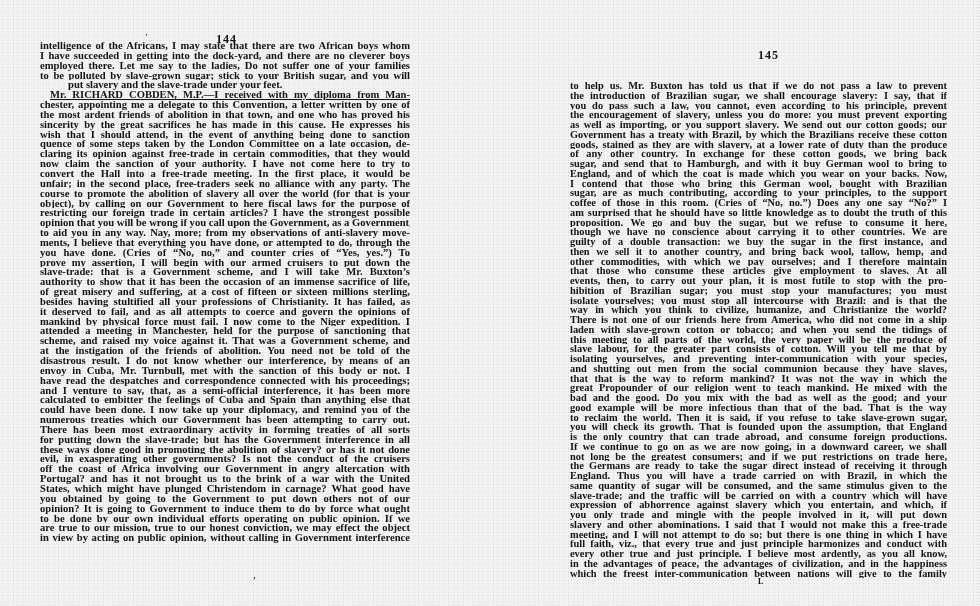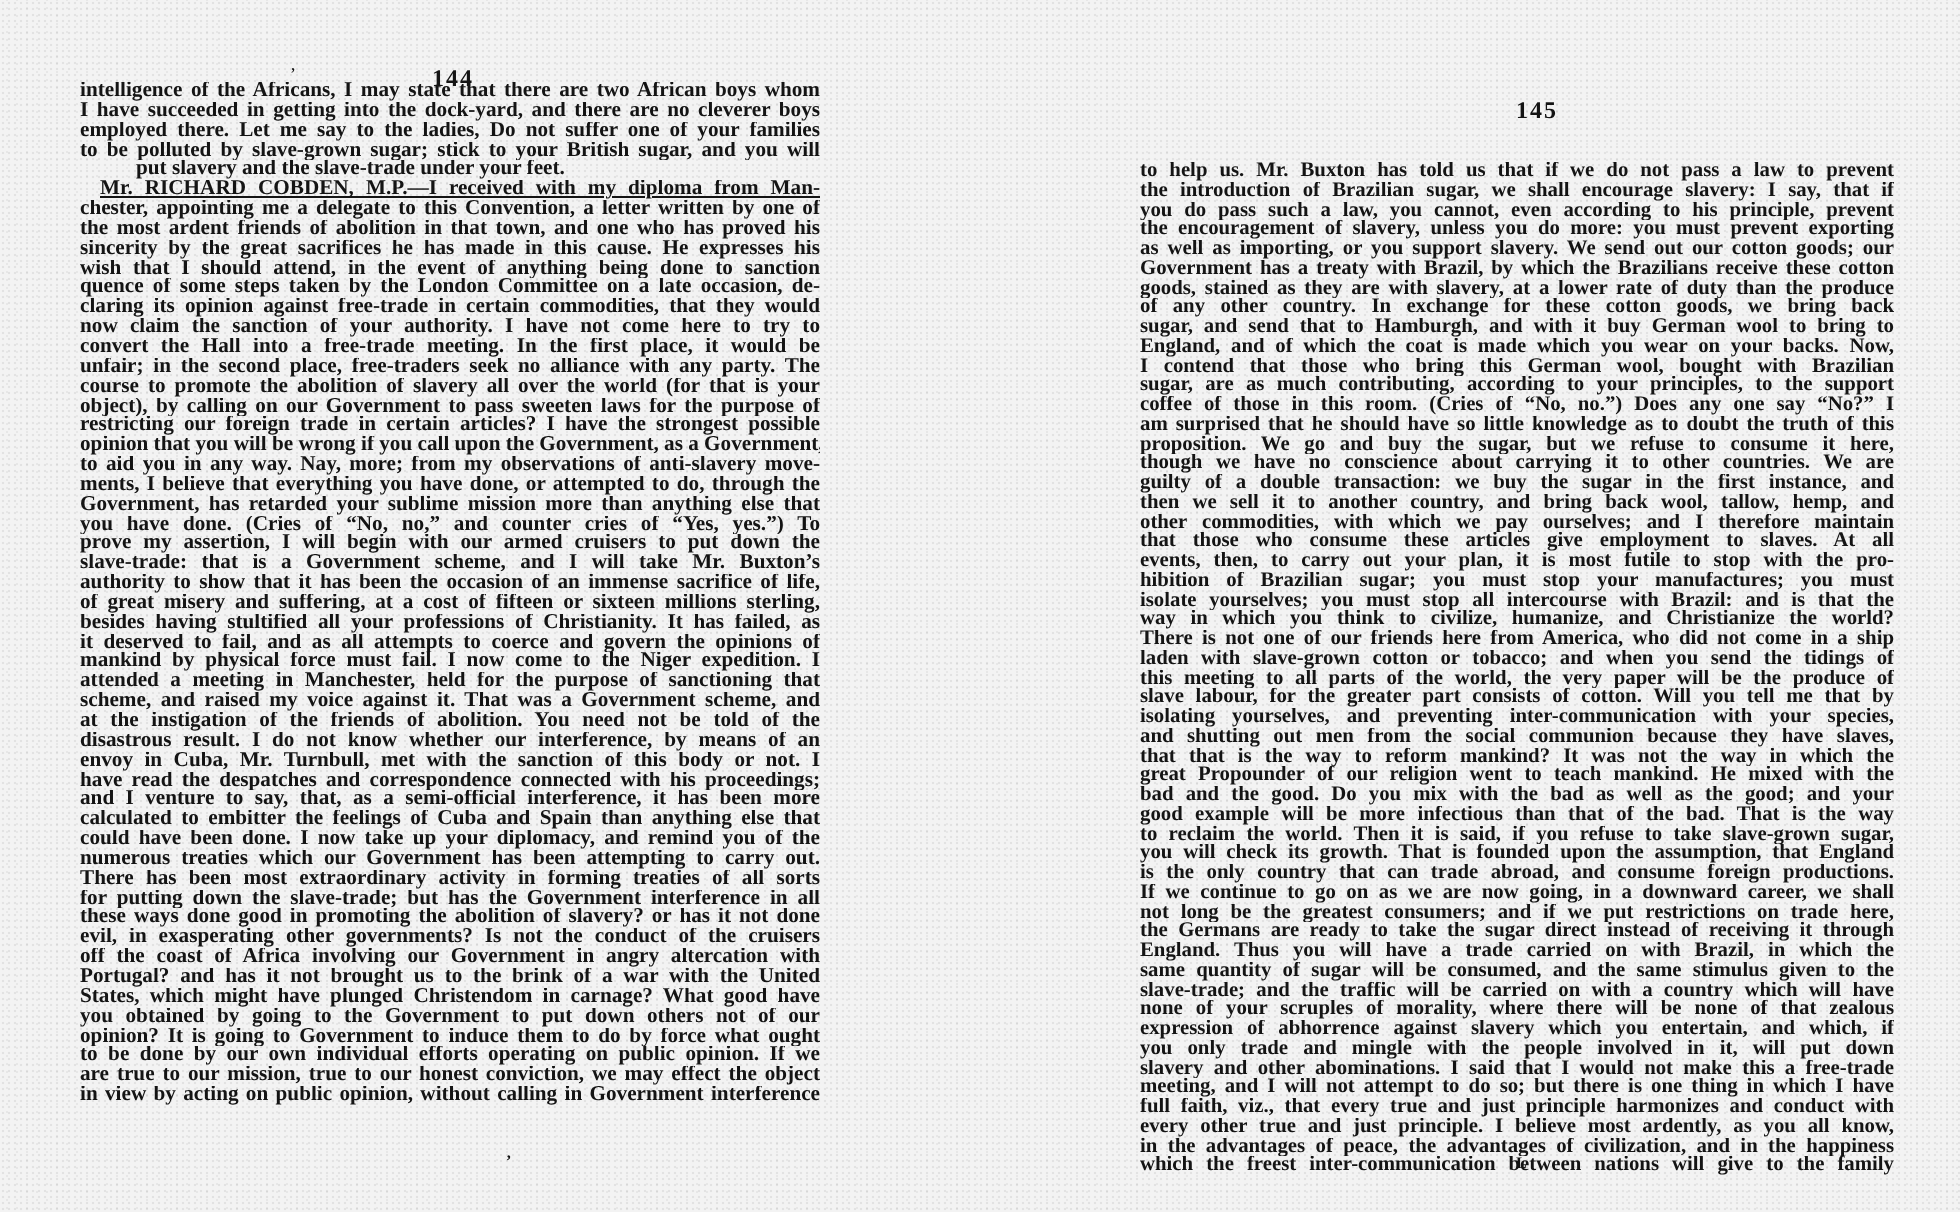--- a/index.html
+++ b/index.html
@@ -68,26 +68,25 @@
       <span class="line">chester, appointing me a delegate to this Convention, a letter written by one of</span>
       <span class="line">the most ardent friends of abolition in that town, and one who has proved his</span>
       <span class="line">sincerity by the great sacrifices he has made in this cause.  He expresses his</span>
       <span class="line">wish that I should attend, in the event of anything being done to sanction</span>
       <span class="line">quence of some steps taken by the London Committee on a late occasion, de-</span>
       <span class="line">claring its opinion against free-trade in certain commodities, that they would</span>
       <span class="line">now claim the sanction of your authority.  I have not come here to try to</span>
       <span class="line">convert the Hall into a free-trade meeting.  In the first place, it would be</span>
       <span class="line">unfair; in the second place, free-traders seek no alliance with any party.  The</span>
       <span class="line">course to promote the abolition of slavery all over the world (for that is your</span>
-      <span class="line">object), by calling on our Government to pass sweeten laws for the purpose of</span>
+      <span class="line">object), by calling on our Government to here fiscal laws for the purpose of</span>
       <span class="line">restricting our foreign trade in certain articles?  I have the strongest possible</span>
       <span class="line">opinion that you will be wrong if you call upon the Government, as a Government,</span>
       <span class="line">to aid you in any way.  Nay, more; from my observations of anti-slavery move-</span>
       <span class="line">ments, I believe that everything you have done, or attempted to do, through the</span>
-      <span class="line">Government, has retarded your sublime mission more than anything else that</span>
       <span class="line">you have done.  (Cries of “No, no,” and counter cries of “Yes, yes.”)  To</span>
       <span class="line">prove my assertion, I will begin with our armed cruisers to put down the</span>
       <span class="line">slave-trade: that is a Government scheme, and I will take Mr. Buxton’s</span>
       <span class="line">authority to show that it has been the occasion of an immense sacrifice of life,</span>
       <span class="line">of great misery and suffering, at a cost of fifteen or sixteen millions sterling,</span>
       <span class="line">besides having stultified all your professions of Christianity.  It has failed, as</span>
       <span class="line">it deserved to fail, and as all attempts to coerce and govern the opinions of</span>
       <span class="line">mankind by physical force must fail.  I now come to the Niger expedition.  I</span>
       <span class="line">attended a meeting in Manchester, held for the purpose of sanctioning that</span>
       <span class="line">scheme, and raised my voice against it.  That was a Government scheme, and</span>
@@ -154,21 +153,20 @@
       <span class="line">good example will be more infectious than that of the bad.  That is the way</span>
       <span class="line">to reclaim the world.  Then it is said, if you refuse to take slave-grown sugar,</span>
       <span class="line">you will check its growth.  That is founded upon the assumption, that England</span>
       <span class="line">is the only country that can trade abroad, and consume foreign productions.</span>
       <span class="line">If we continue to go on as we are now going, in a downward career, we shall</span>
       <span class="line">not long be the greatest consumers; and if we put restrictions on trade here,</span>
       <span class="line">the Germans are ready to take the sugar direct instead of receiving it through</span>
       <span class="line">England.  Thus you will have a trade carried on with Brazil, in which the</span>
       <span class="line">same quantity of sugar will be consumed, and the same stimulus given to the</span>
       <span class="line">slave-trade; and the traffic will be carried on with a country which will have</span>
-      <span class="line">none of your scruples of morality, where there will be none of that zealous</span>
       <span class="line">expression of abhorrence against slavery which you entertain, and which, if</span>
       <span class="line">you only trade and mingle with the people involved in it, will put down</span>
       <span class="line">slavery and other abominations.  I said that I would not make this a free-trade</span>
       <span class="line">meeting, and I will not attempt to do so; but there is one thing in which I have</span>
       <span class="line">full faith, viz., that every true and just principle harmonizes and conduct with</span>
       <span class="line">every other true and just principle.  I believe most ardently, as you all know,</span>
       <span class="line">in the advantages of peace, the advantages of civilization, and in the happiness</span>
       <span class="line">which the freest inter-communication between nations will give to the family</span>
     </div>
   <span class="signature-mark sig-right">L</span>

